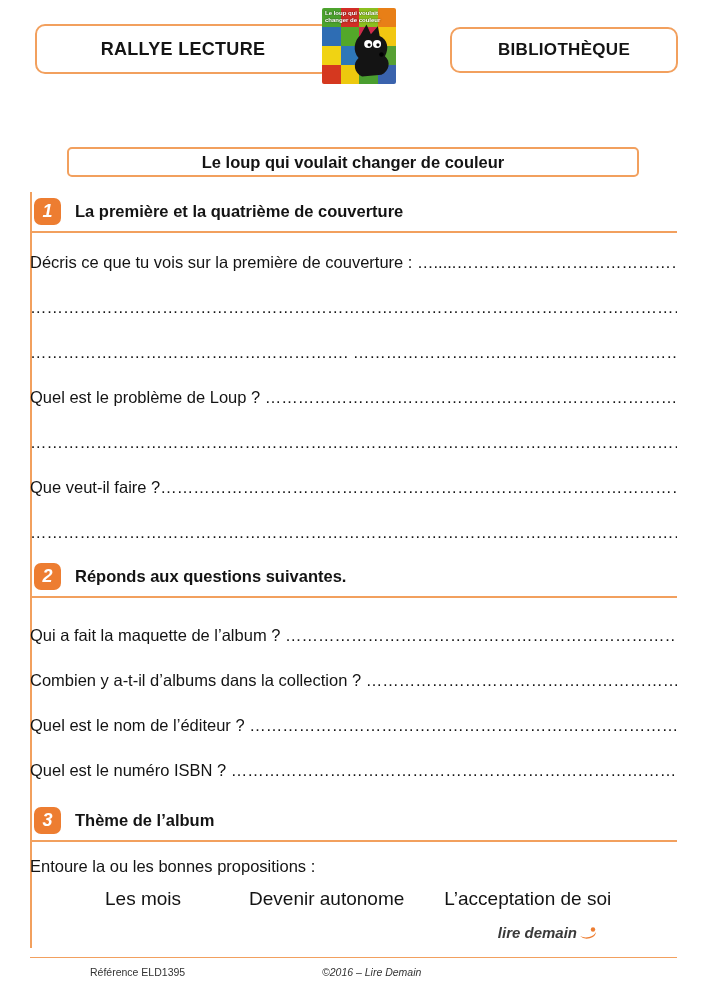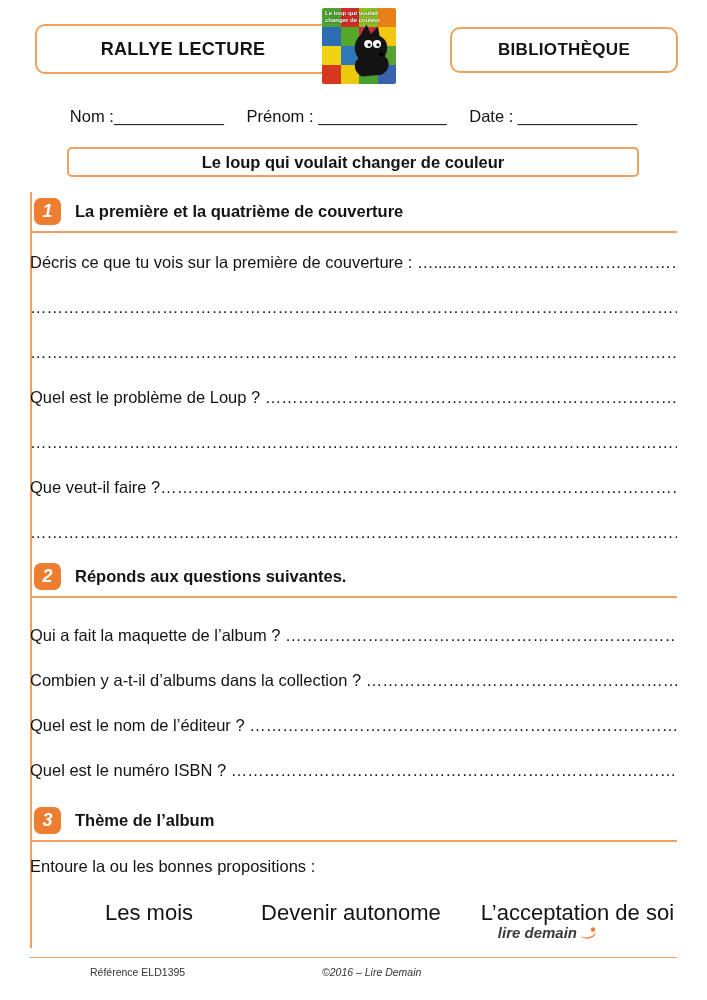--- a/index.html
+++ b/index.html
@@ -68,21 +68,21 @@
   .sec-title{font-weight:bold;font-size:16.5px;}
   .rule{border-top:2px solid var(--border);margin-top:6px;}
   .l{
     margin-top:26px;font-size:16.5px;line-height:1.15;
     white-space:nowrap;overflow:hidden;width:100%;
   }
   .l.first{margin-top:20px;}
   .sec-head.s2{margin-top:21px;}
   .sec-head.s3{margin-top:27px;}
   .intro{margin-top:15px;font-size:16.5px;}
-  .row1{margin-top:24px;font-size:22px;display:flex;text-align:right;}
+  .row1{margin-top:12px;font-size:19px;display:flex;text-align:right;}
   .row1 .opt1{margin-left:75px;}
   .row1 .opt2{margin-left:68px;}
   .row1 .opt3{margin-left:40px;}
   .row2{margin-top:29px;font-size:16.5px;display:flex;justify-content:space-between;padding:0 10px 0 8px;}
   
   .footer-line{position:absolute;left:30px;right:30px;top:957px;border-top:1.5px solid var(--border);}
   .footer-ref{position:absolute;left:90px;top:966px;font-size:10.5px;color:#333;}
   .footer-copy{position:absolute;left:322px;top:966px;font-size:10.5px;color:#333;font-style:italic;}
   .footer-logo{position:absolute;right:110px;top:924px;display:flex;align-items:center;gap:2px;}
   .footer-logo .logo-text{font-style:italic;font-weight:bold;font-size:15px;color:#3a3a3a;}
@@ -122,25 +122,20 @@
     <circle cx="33" cy="24" r="4.6" fill="#ffffff"></circle>
     <circle cx="24" cy="25" r="1.8" fill="#000000"></circle>
     <circle cx="34" cy="25" r="1.8" fill="#000000"></circle>
     <circle cx="38" cy="36" r="2.6" fill="#000000"></circle>
   </svg>
 
   <div class="hbox right">
     <span>BIBLIOTHÈQUE</span>
   </div>
 
-  <div class="identity">
-    <span class="grp"><span>Nom :</span><span class="blank">____________</span></span>
-    <span class="grp"><span>Prénom :</span> <span class="blank">______________</span></span>
-    <span class="grp"><span>Date :</span> <span class="blank">_____________</span></span>
-  </div>
 
   <div class="title-box">
     <span>Le loup qui voulait changer de couleur</span>
   </div>
 
   <div class="vline"></div>
 
   <div class="content">
 
     <div class="sec-head">

